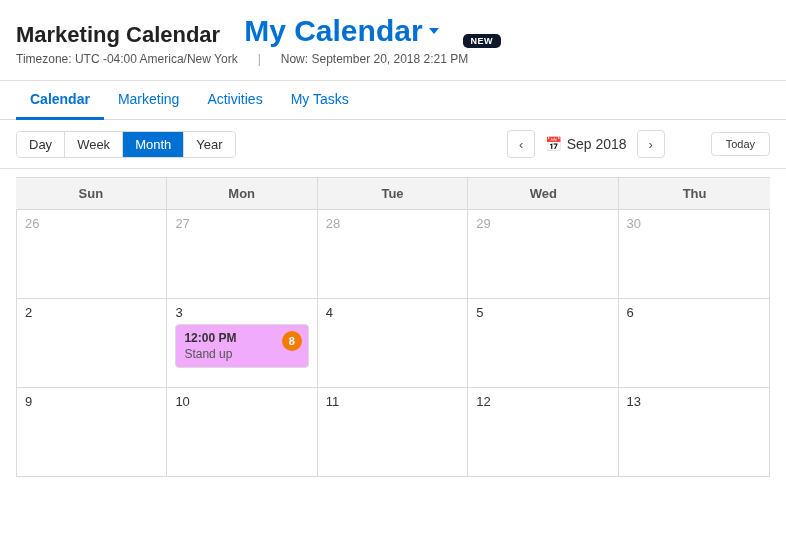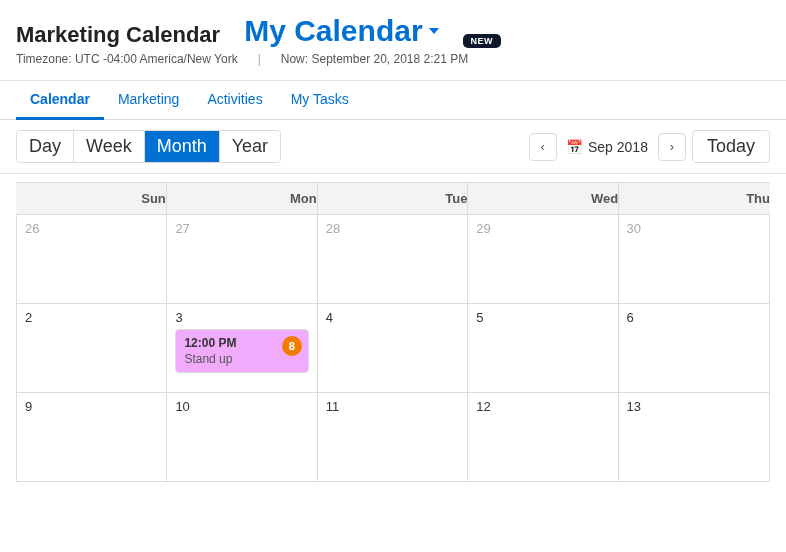--- a/index.html
+++ b/index.html
@@ -111,21 +111,21 @@
     .view-buttons {
       display: flex;
       gap: 0;
       border: 1px solid #dddbda;
       border-radius: 4px;
       overflow: hidden;
     }
 
     .view-btn {
       padding: 5px 12px;
-      font-size: 18px;
+      font-size: 13px;
       border: none;
       background: #fff;
       cursor: pointer;
       color: #333;
       border-right: 1px solid #dddbda;
     }
 
     .view-btn:last-child {
       border-right: none;
     }
@@ -168,22 +168,23 @@
       color: #888;
       font-size: 14px;
     }
 
     .today-btn {
       padding: 5px 14px;
       border: 1px solid #dddbda;
       border-radius: 4px;
       background: #fff;
       cursor: pointer;
-      font-size: 18px;
-      color: #333;
+      font-size: 11px;
+      color: #333;
+      margin-left: 40px;
     }
 
     
     .calendar-wrapper {
       padding: 0 16px 16px 16px;
     }
 
     .calendar-grid {
       border: 1px solid #dddbda;
       border-top: none;
@@ -192,21 +193,21 @@
     .day-headers {
       display: grid;
       grid-template-columns: repeat(5, 1fr);
       background: #f3f3f3;
       border-bottom: 1px solid #dddbda;
       border-top: 1px solid #dddbda;
       margin-top: 8px;
     }
 
     .day-header {
-      text-align: right;
+      text-align: center;
       padding: 8px 0;
       font-size: 13px;
       font-weight: 600;
       color: #555;
       border-right: 1px solid #dddbda;
     }
 
     .day-header:last-child {
       border-right: none;
     }

